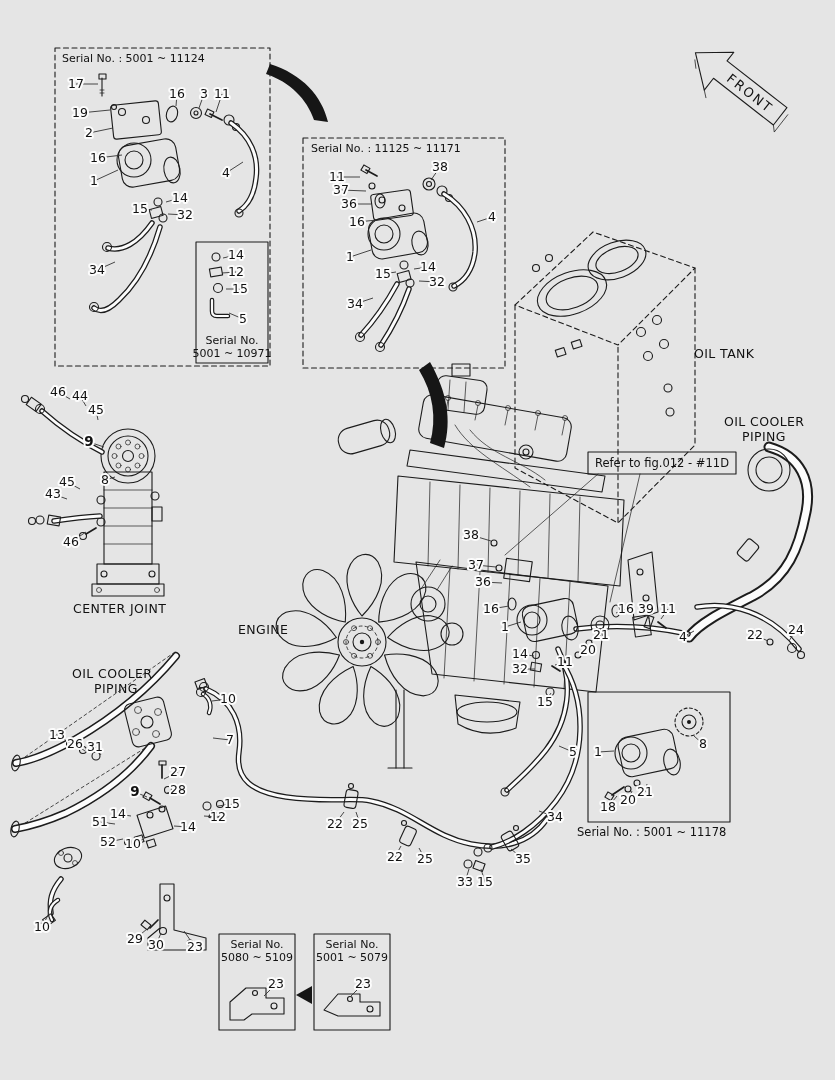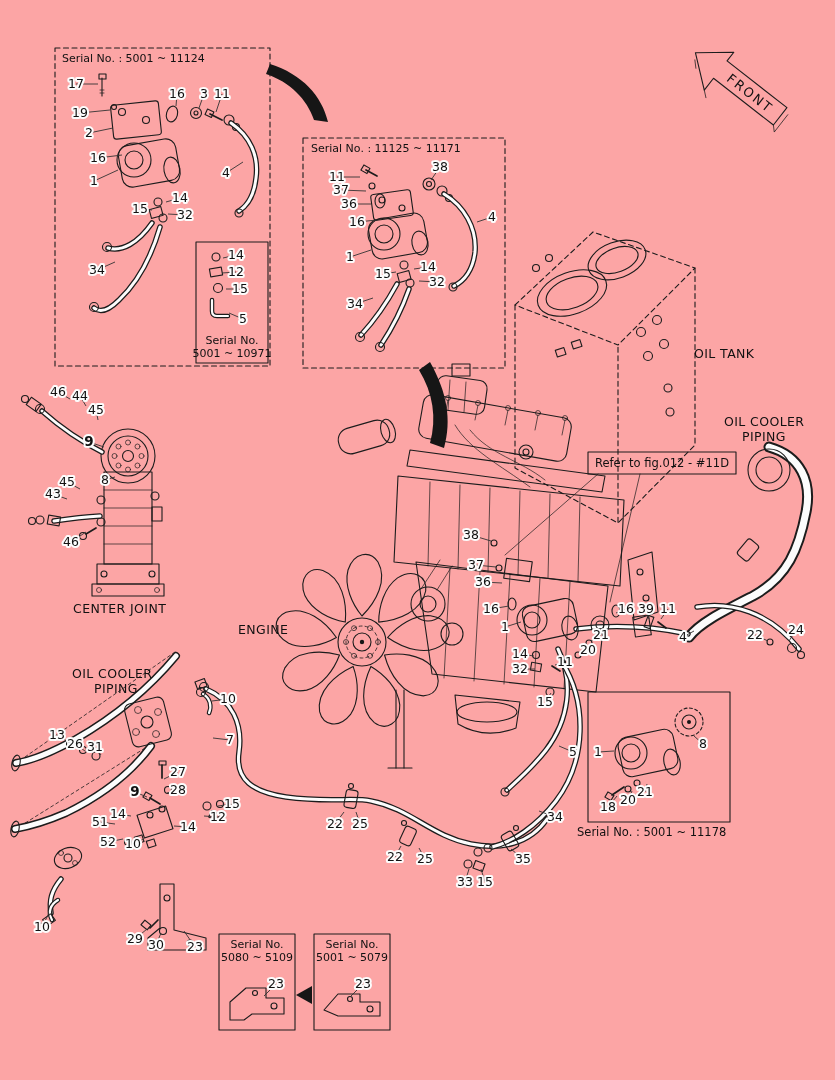--- a/index.html
+++ b/index.html
@@ -1,16 +1,16 @@
 <!DOCTYPE html>
 <html><head>
 <meta charset="utf-8">
 <style>
   html,body{margin:0;padding:0;background:#fcfcfc;}
-  #stage{position:relative;width:835px;height:1080px;background:#fca5a5;overflow:hidden;
+  #stage{position:relative;width:835px;height:1080px;background:#e5e5e5;overflow:hidden;
          font-family:"DejaVu Sans", sans-serif;}
   svg{display:block}
   .ln{fill:none;stroke:#1c1c1c;stroke-width:1.1;stroke-linecap:round;stroke-linejoin:round}
   .thin{stroke-width:.7}
   .th2{stroke-width:1.7}
   .dash{stroke-dasharray:5 3.5}
   .dashf{stroke-dasharray:3 3;stroke-width:.8}
   .to{fill:none;stroke:#1c1c1c;stroke-width:5.5;stroke-linecap:round}
   .ti{fill:none;stroke:#fcfcfc;stroke-width:3;stroke-linecap:round}
   .to2{fill:none;stroke:#1c1c1c;stroke-width:8;stroke-linecap:round}

